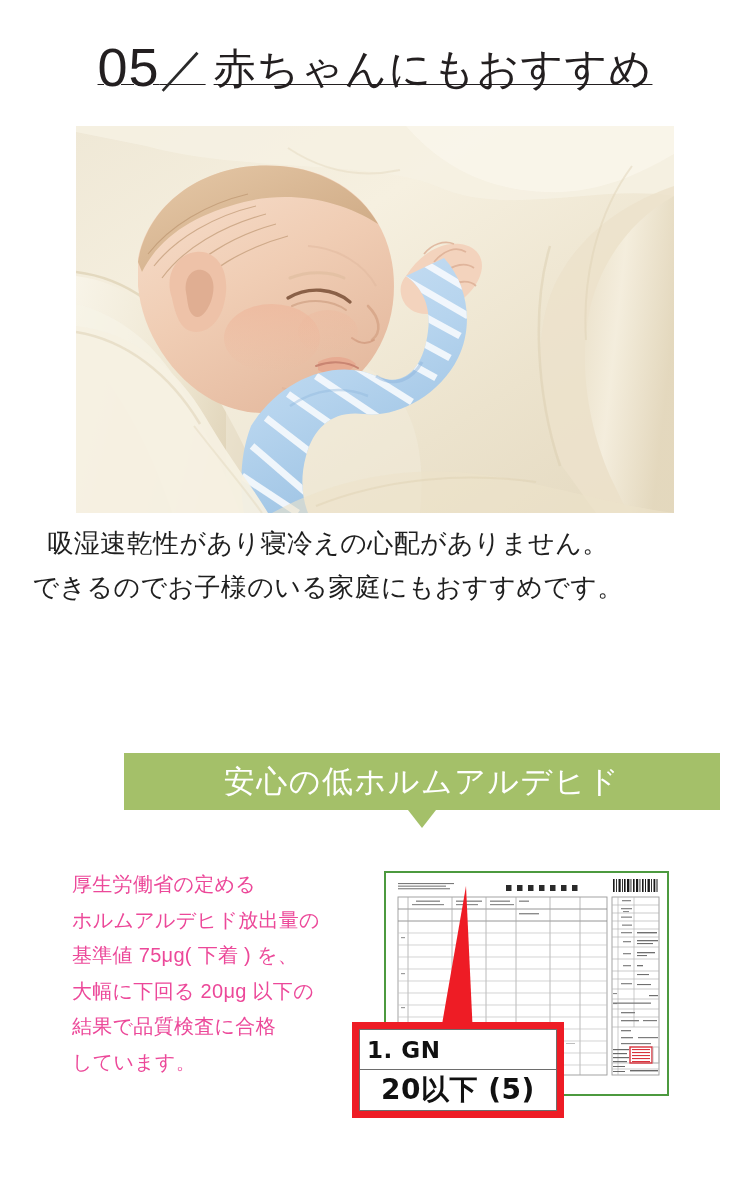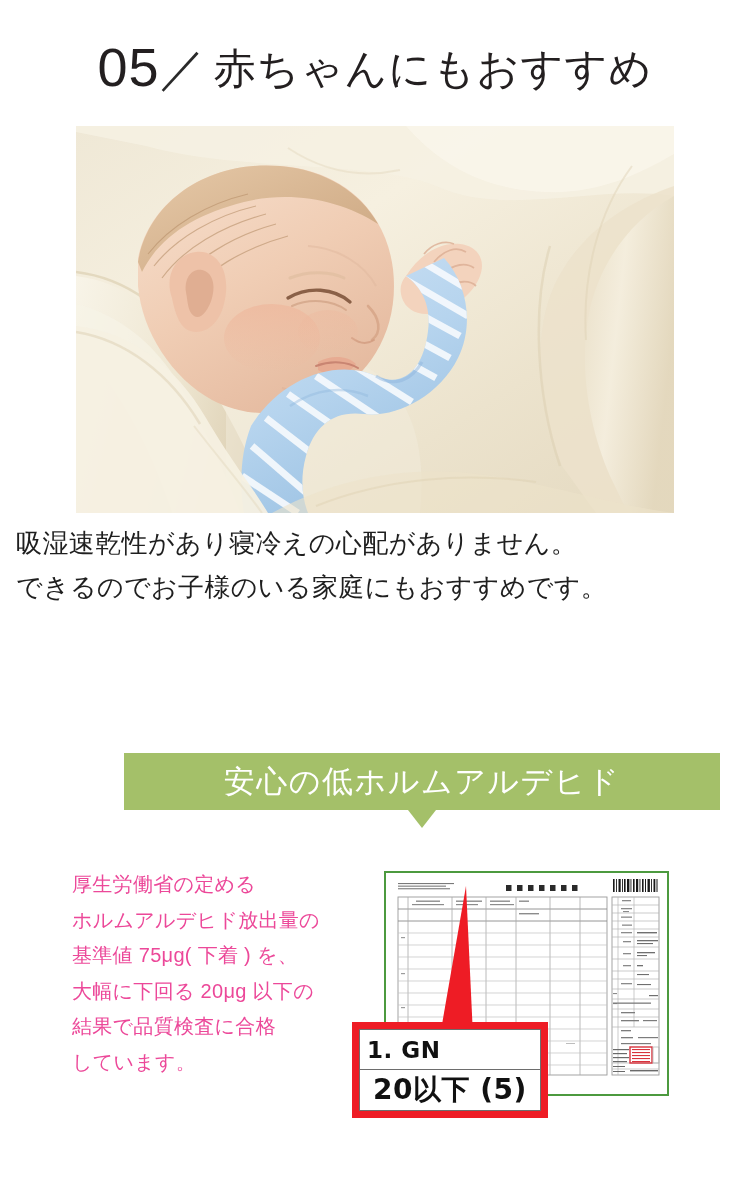--- a/index.html
+++ b/index.html
@@ -17,20 +17,21 @@
   }
 
   
   .heading {
     position: absolute;
     left: 0;
     top: 36px;
     width: 750px;
     text-align: center;
     white-space: nowrap;
+    text-decoration: underline;
   }
   .heading .num {
     font-size: 54px;
     font-weight: 400;
     letter-spacing: 1px;
     vertical-align: -3px;
   }
   .heading .slash {
     font-size: 46px;
     font-weight: 300;
@@ -53,24 +54,24 @@
     width: 598px;
     height: 387px;
     overflow: hidden;
     background: #efe6d2;
   }
   .photo svg { display: block; }
 
   
   .lead {
     position: absolute;
-    left: 16px;
+    left: 6px;
     top: 527px;
     width: 644px;
-    text-align: left;
+    text-align: center;
   }
   .lead p {
     margin: 0 0 11px 0;
     font-size: 26px;
     line-height: 1.28;
     letter-spacing: 0.4px;
     font-weight: 400;
     color: #1f1f1f;
   }
 
@@ -153,21 +154,21 @@
     width: 40px;
     height: 150px;
     pointer-events: none;
   }
 
   
   .callout {
     position: absolute;
     left: 352px;
     top: 1022px;
-    width: 196px;
+    width: 212px;
     height: 96px;
     background: #ffffff;
     border: 7px solid #ee1c25;
     box-sizing: border-box;
   }
   .callout .cell {
     box-sizing: border-box;
     height: 41px;
     border: 1px solid #6d6d6d;
     margin: 0;

